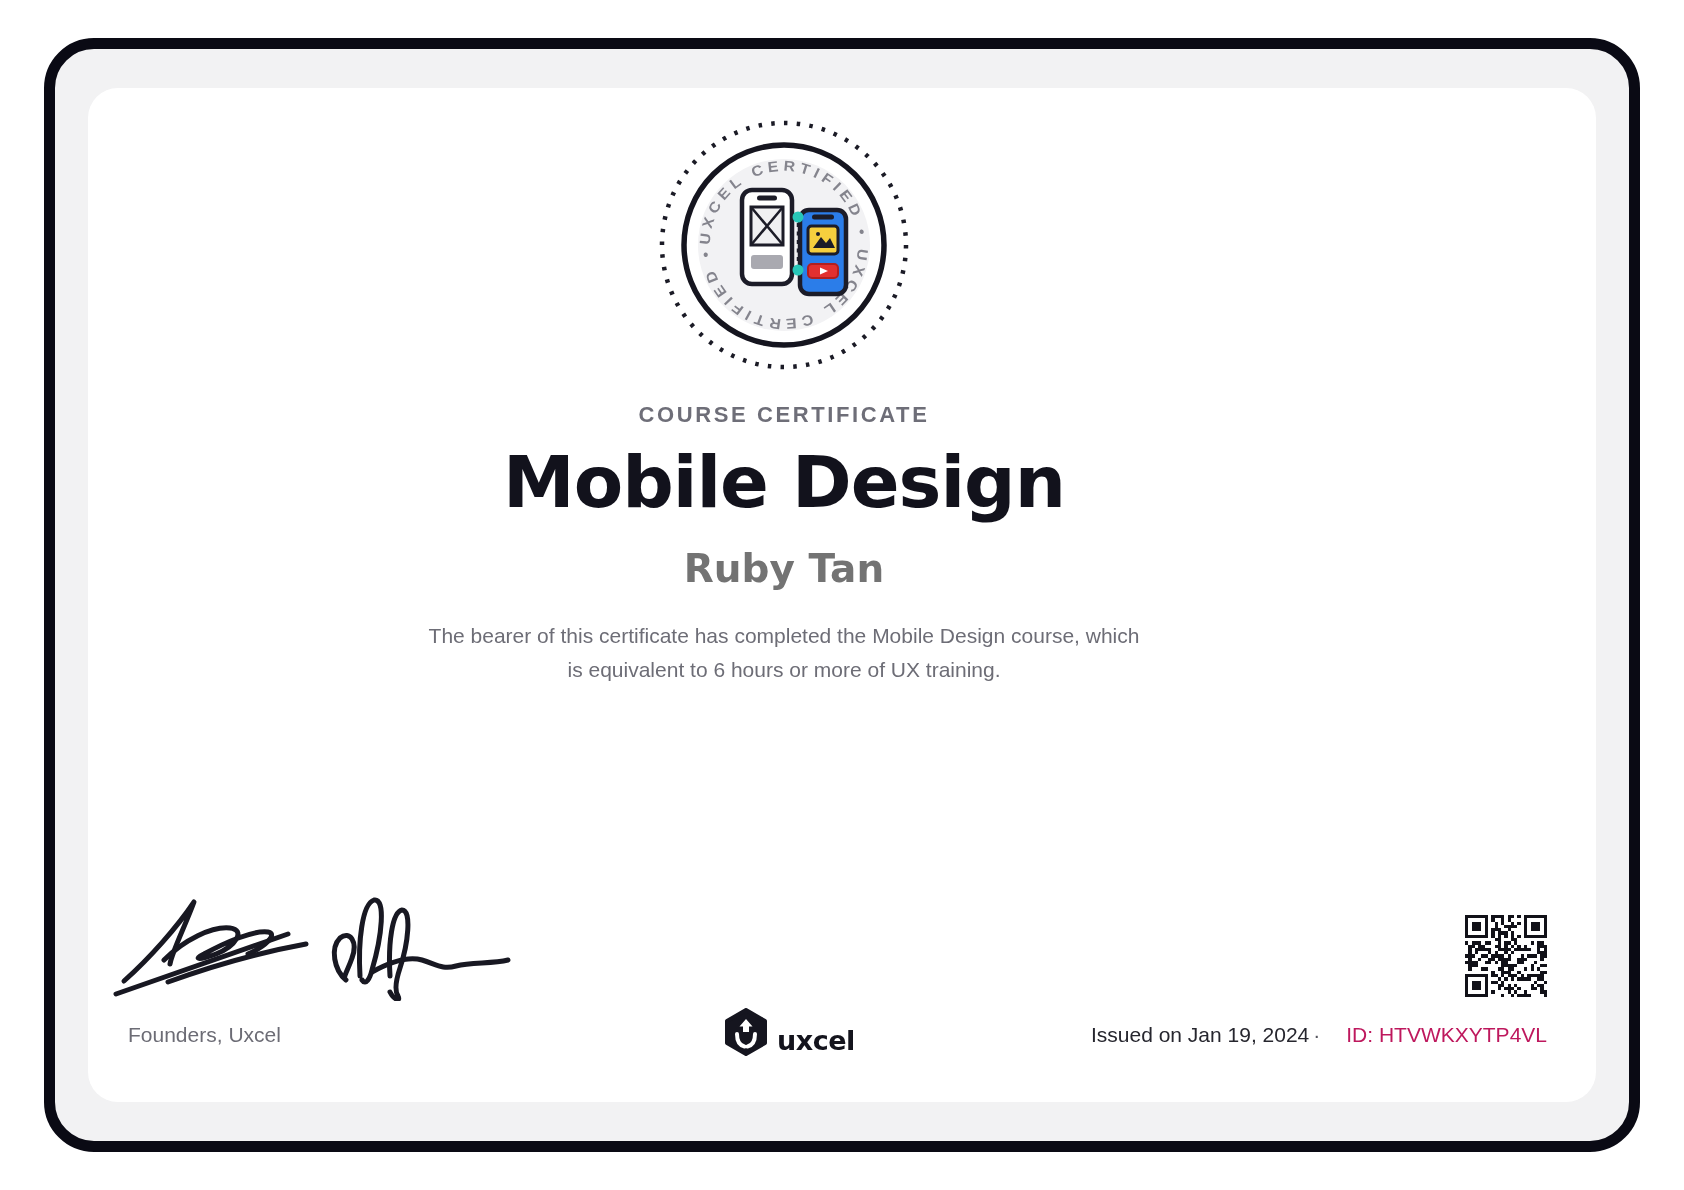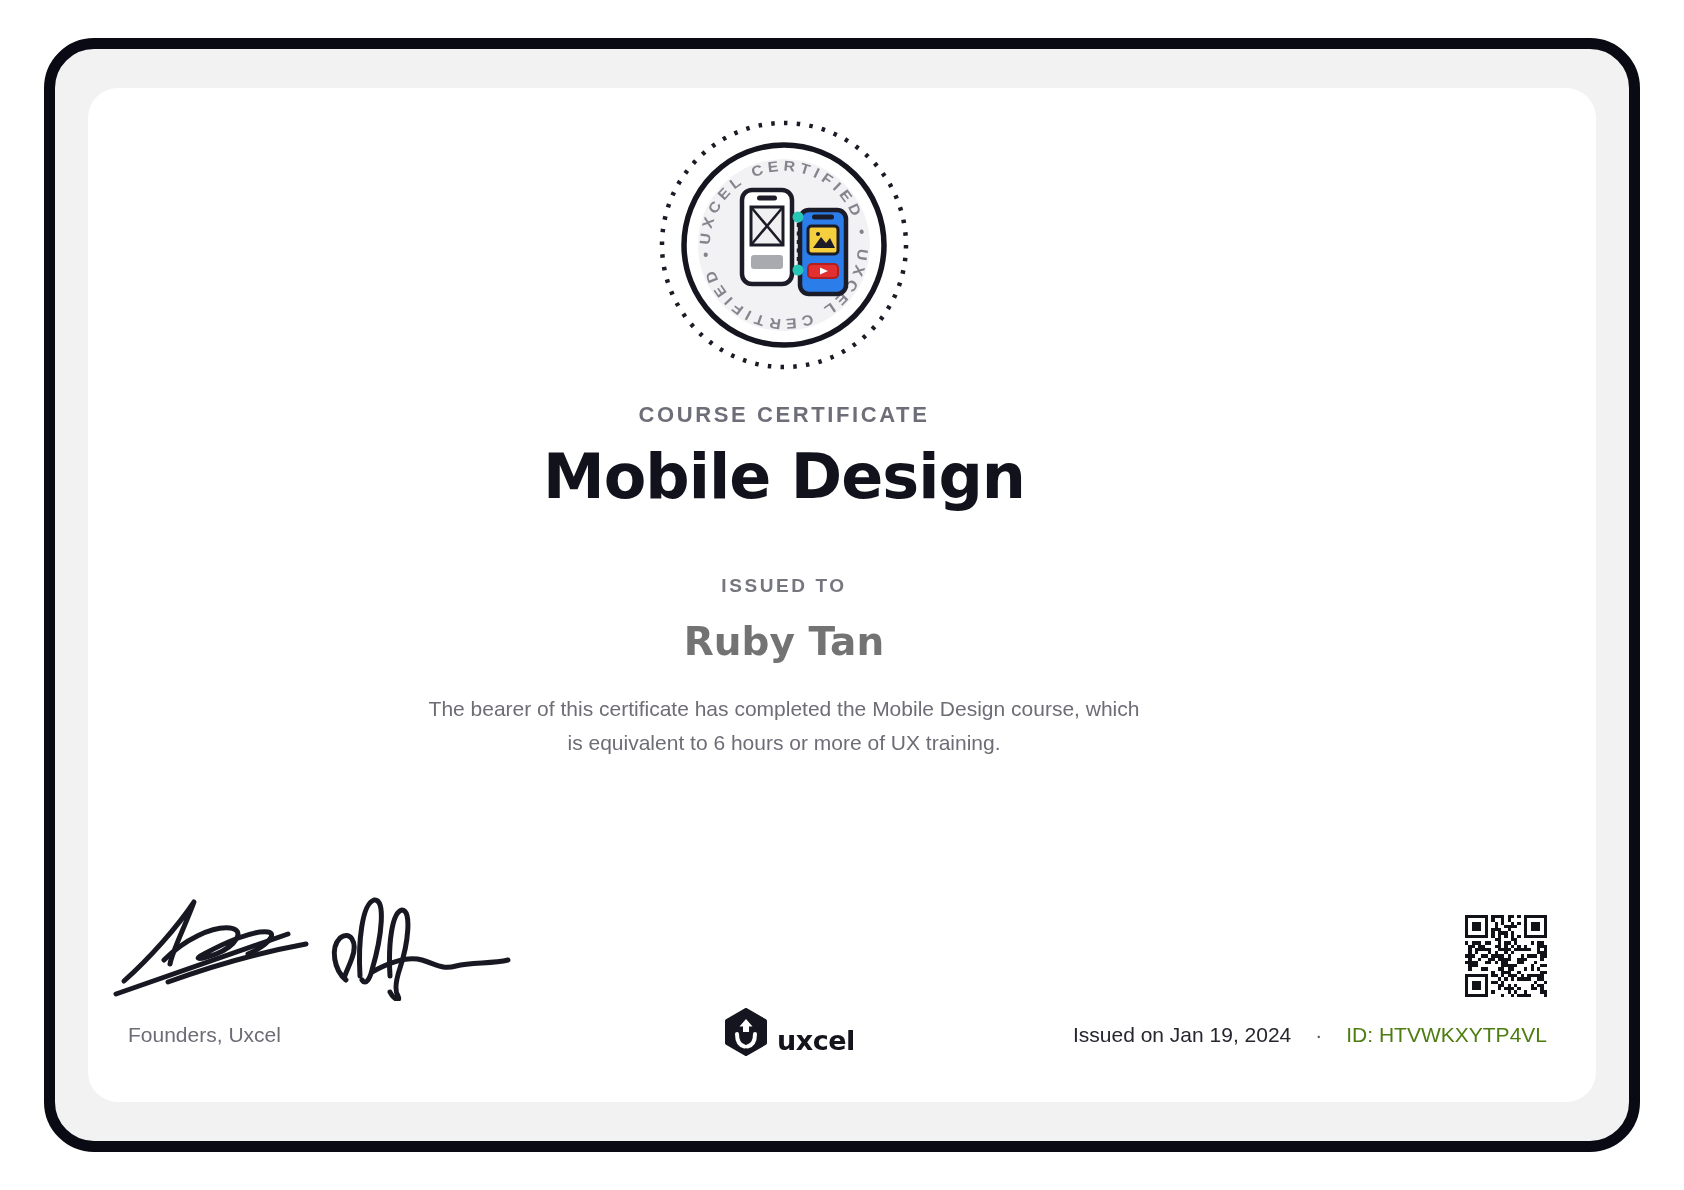--- a/index.html
+++ b/index.html
@@ -17,21 +17,21 @@
     background:#ffffff;border-radius:30px;
   }
   .stack{width:1392px;text-align:center;padding-top:30px;}
   .badge{display:block;margin:0 auto;}
   .eyebrow{
     margin-top:24px;font-size:22px;font-weight:700;letter-spacing:2.6px;
     color:#6e6e78;
   }
   .title{
     margin-top:12px;font-family:"DejaVu Sans", sans-serif;font-weight:700;
-    font-size:62px;color:#12121c;letter-spacing:-1px;
+    font-size:72px;color:#12121c;letter-spacing:-1px;
   }
   .issued-to{
     margin-top:62px;font-size:19px;font-weight:700;letter-spacing:2.6px;
     color:#76767f;
   }
   .recipient{
     margin-top:22px;font-family:"DejaVu Sans", sans-serif;font-weight:700;
     font-size:39px;color:#737373;
   }
   .desc{
@@ -47,26 +47,26 @@
   .brand-name{
     font-family:"DejaVu Sans", sans-serif;font-weight:700;font-size:27px;
     color:#14141d;letter-spacing:-0.5px;
   }
   .bottom-right{
     position:absolute;right:49px;bottom:55px;
     display:flex;flex-direction:column;align-items:flex-end;
   }
   .qr{display:block;background:#ffffff;}
   .issued-line{
-    margin-top:26px;font-size:21px;display:flex;gap:24px;align-items:baseline;
+    margin-top:26px;font-size:21px;display:flex;gap:4px;align-items:baseline;
     white-space:nowrap;
   }
   .issued-on{color:#26262e;}
   .dot-sep{color:#55555e;}
-  .cert-id{color:#4d7c0f;}
+  .cert-id{color:#be185d;margin-left:22px;}
 </style>
 </head>
 <body>
 
 <div class="frame">
   <div class="panel">
 
     <div class="stack">
 
       <svg class="badge" width="260" height="260" viewBox="0 0 260 260">
@@ -106,21 +106,20 @@
           <path d="M144,105 L144,146" stroke="#1c1c28" stroke-width="2.5" stroke-dasharray="4 4.5" fill="none"></path>
           <circle cx="144" cy="99" r="5.5" fill="#27c7b8"></circle>
           <circle cx="144" cy="152" r="5.5" fill="#27c7b8"></circle>
         </g>
       </svg>
 
       <div class="eyebrow">COURSE CERTIFICATE</div>
 
       <div class="title">Mobile Design</div>
 
-      <div class="issued-to">ISSUED TO</div>
 
       <div class="recipient">Ruby Tan</div>
 
       <div class="desc">
         <div>The bearer of this certificate has completed the Mobile Design course, which</div>
         <div>is equivalent to 6 hours or more of UX training.</div>
       </div>
     </div>
 
     <div class="bottom-left">

